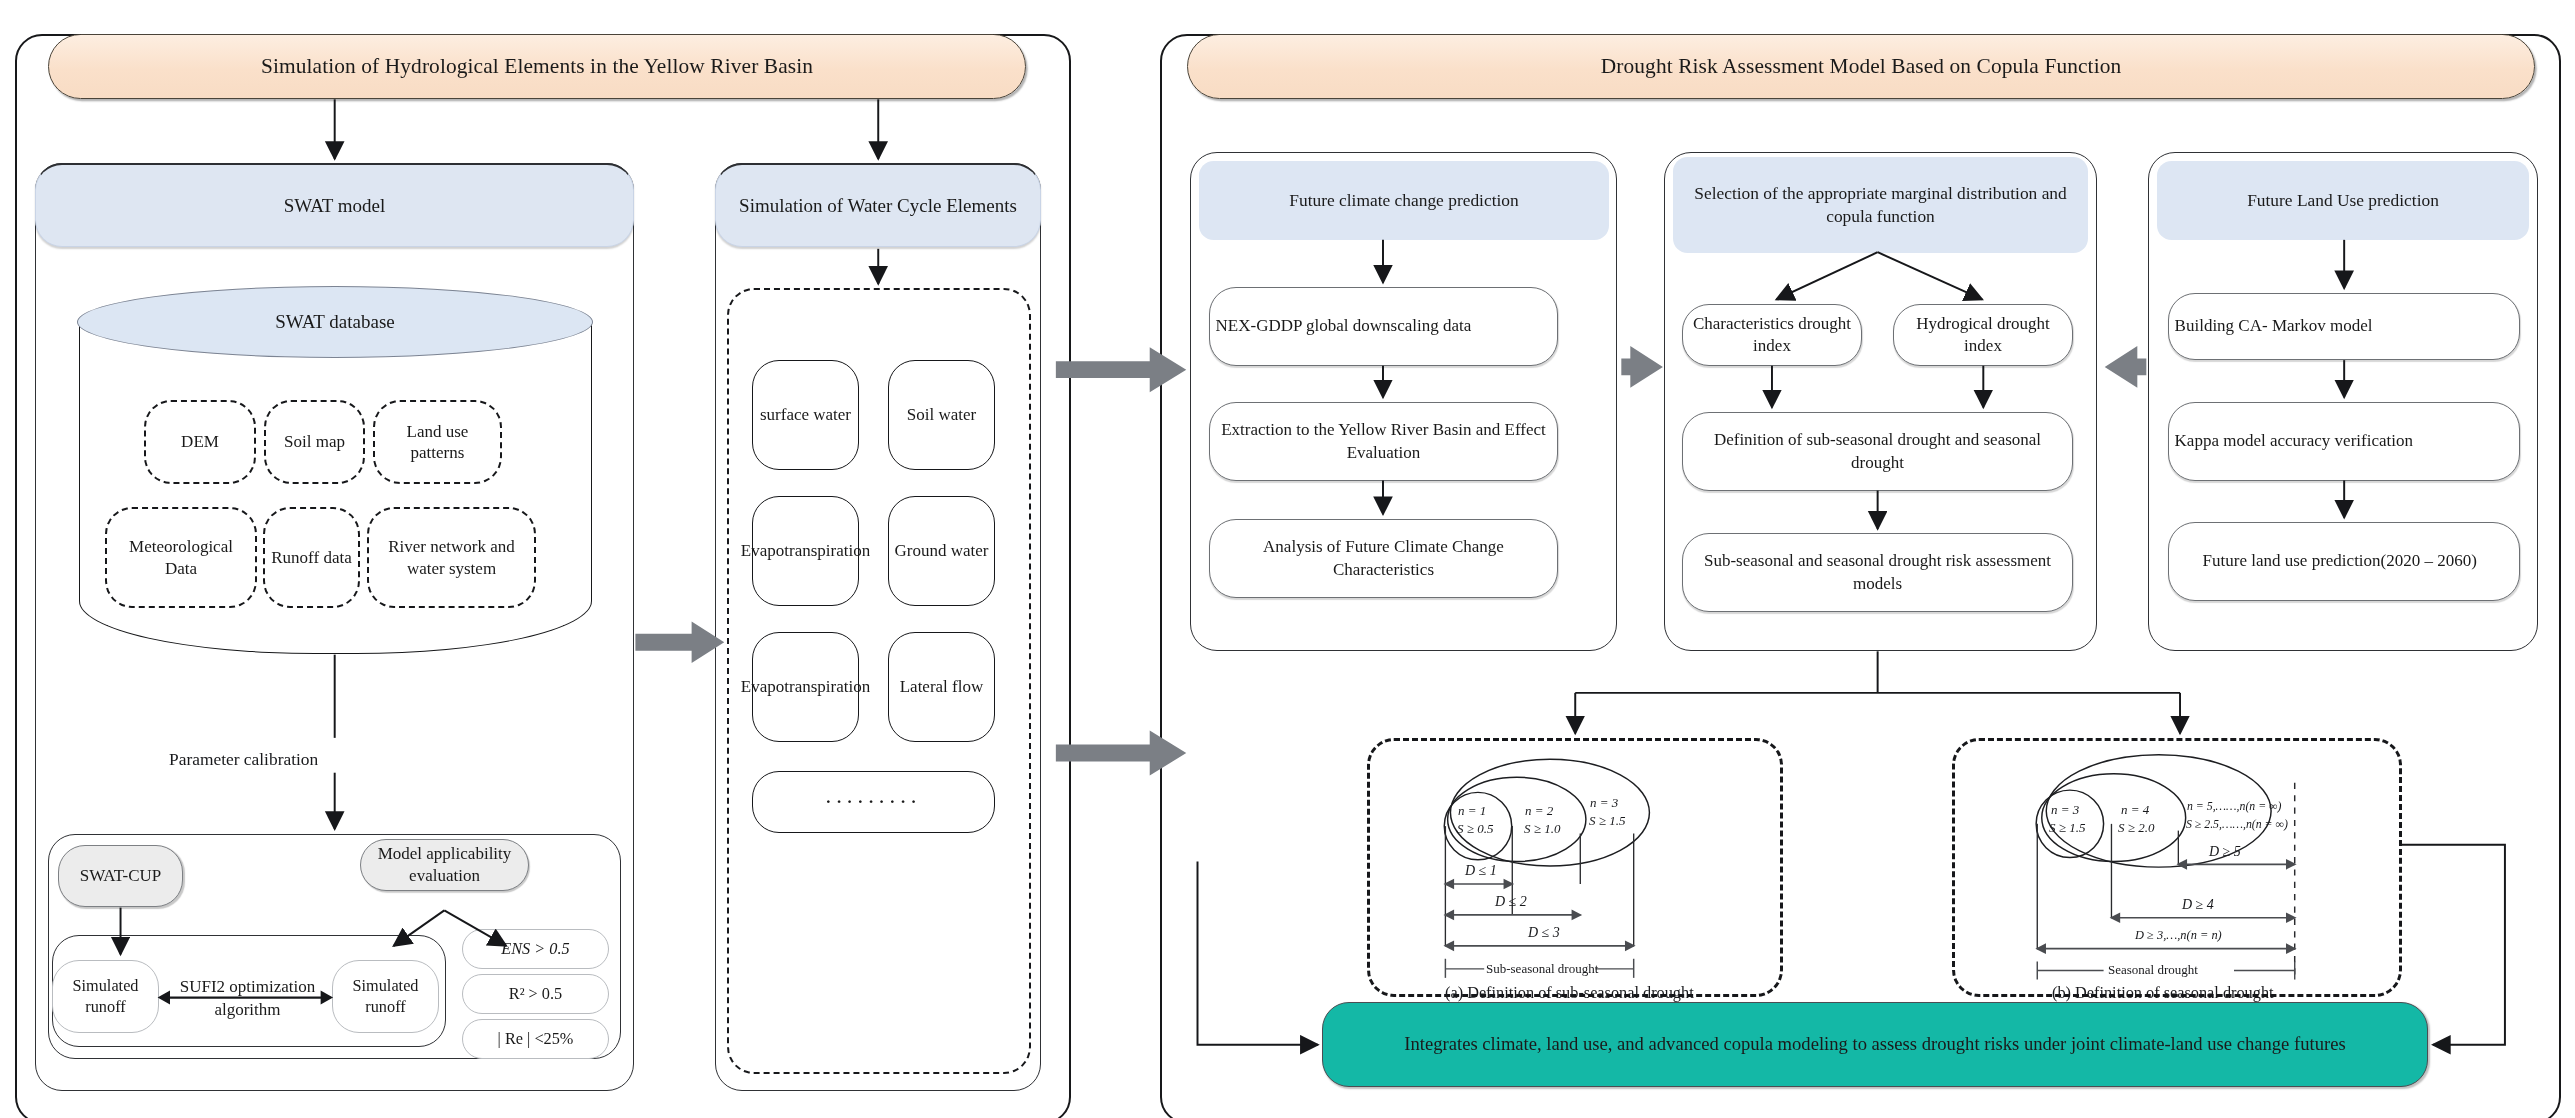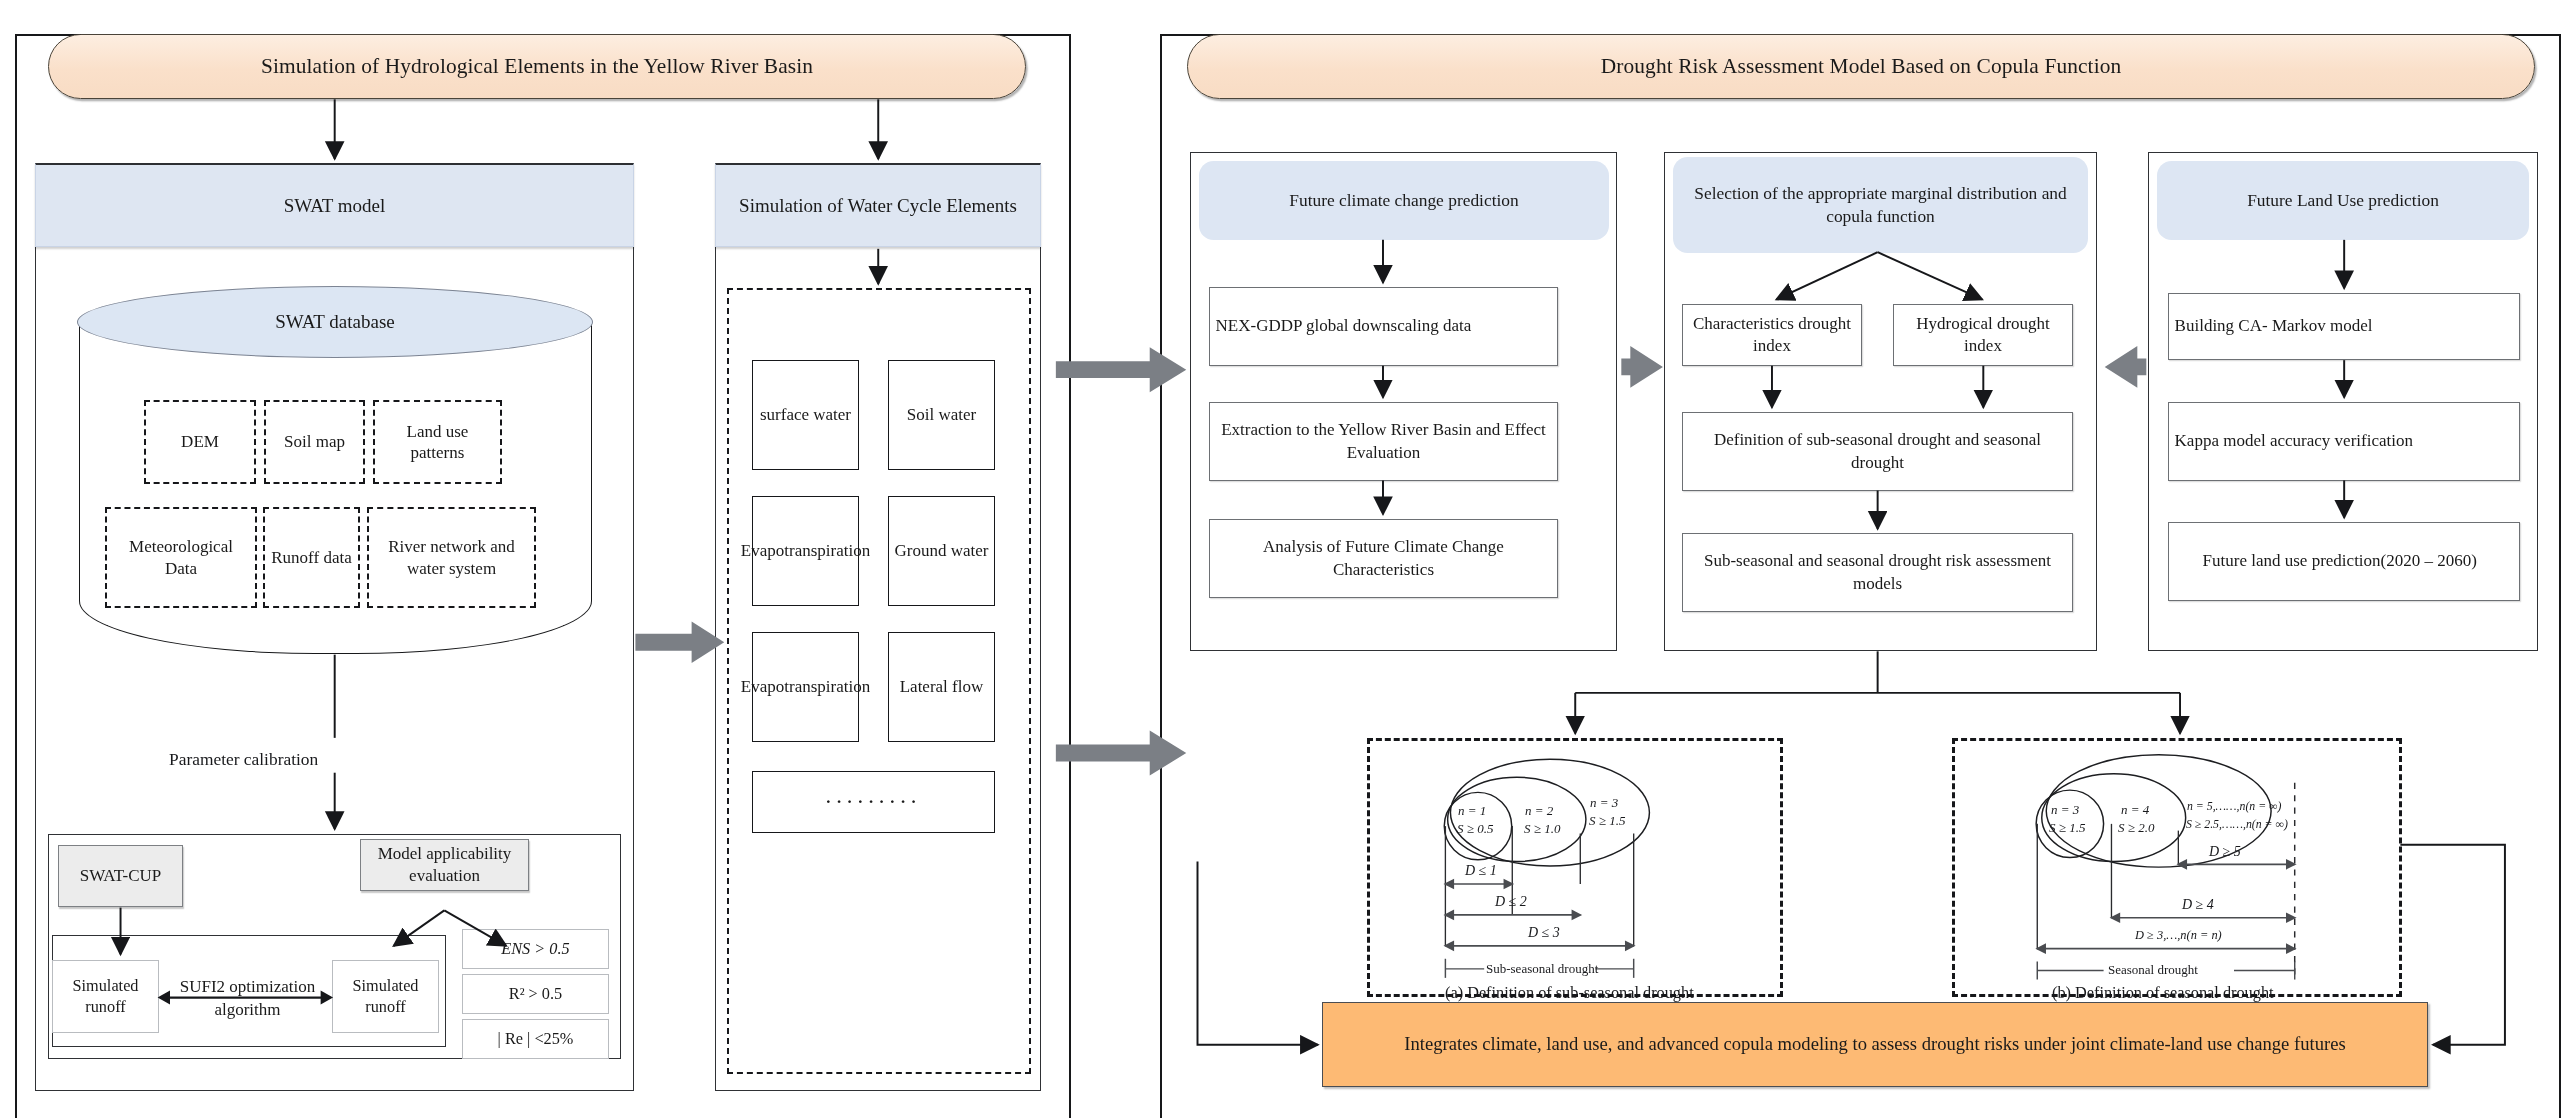--- a/index.html
+++ b/index.html
@@ -1,20 +1,20 @@
 <!DOCTYPE html>
 <html style="font-size:9px"><head>
 <meta charset="utf-8">
 <style>
   html,body{margin:0;padding:0;background:#ffffff;}
   body{font-family:"Liberation Serif", serif;color:#1a1a1a;}
   #root{position:relative;width:2576px;height:1118px;overflow:hidden;background:#fff;margin-top:24px;}
 
   
-  .abs{position:absolute;box-sizing:border-box;}
+  .abs{position:absolute;box-sizing:border-box;border-radius:27px;}
   .panel{border:2.8px solid #17181a;background:#fff;}
   .stadium{
      border:1.7px solid #4a4338;border-radius:562px;
      background:linear-gradient(180deg,#fdeee1 0%,#fae0ca 55%,#f8dcc4 100%);
      display:flex;align-items:center;justify-content:center;text-align:center;
      box-shadow:1.7px 2.2px 1.7px rgba(0,0,0,.30);
   }
   .stadium span{font-size:21.4px;letter-spacing:0.1px;line-height:1.15;padding:0 14.6px;}
 
   .bluehdr{
@@ -57,21 +57,21 @@
   }
   .greybox span{font-size:17px;line-height:1.28;padding:0 5.6px;}
 
   .thinbox{
      border:1.1px solid #b9bcc0;background:#fff;
      display:flex;align-items:center;justify-content:center;text-align:center;
   }
   .thinbox span{font-size:16.3px;line-height:1.25;padding:0 4.5px;}
 
   .summary{
-     background:#fdba74;border:1.7px solid #4a4d52;
+     background:#14b8a6;border:1.7px solid #4a4d52;
      display:flex;align-items:center;justify-content:center;text-align:center;
      box-shadow:1.7px 1.7px 1.7px rgba(0,0,0,.25);
   }
   .summary span{font-size:18.6px;line-height:1.42;padding:0 12.4px;}
 
   
   .cyl-body{border:1.7px solid #17181a;border-top:none;border-radius:0 0 46% 46%/0 0 16% 16%;background:#fff;}
   .cyl-top{
      background:#dce6f3;border:1.1px solid #7c8493;border-radius:50%;
      display:flex;align-items:center;justify-content:center;

